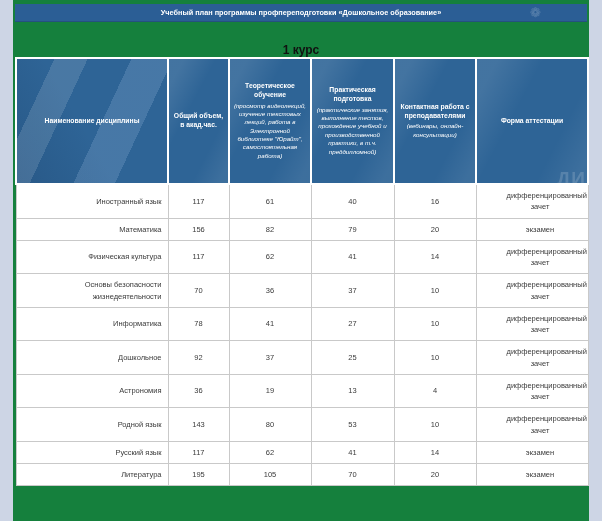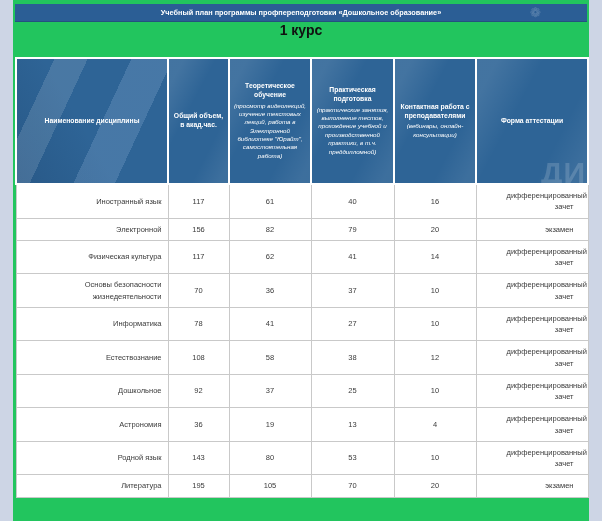--- a/index.html
+++ b/index.html
@@ -5,39 +5,39 @@
   html,body { margin:0; padding:0; }
   body {
     width:602px; height:521px;
     background:#cdd5e5;
     font-family:"Liberation Sans", sans-serif;
     position:relative; overflow:hidden;
   }
   .content {
     position:absolute; left:13px; top:0;
     width:576px; height:521px;
-    background:#22c55e;
+    background:#15803d;
   }
   .title-bar {
     margin:4px 2px 0 2px; height:17px;
     background:#2b5e95;
     color:#ffffff; font-weight:bold; font-size:7.3px;
     display:flex; align-items:center; justify-content:center;
     position:relative;
     border-bottom:1px solid #24517f;
   }
   .title-ornament {
     position:absolute; right:46px; top:1px;
     font-size:13px; color:#ffffff; opacity:0.22;
     font-weight:normal;
   }
   .course-band {
     height:35px;
-    display:flex; align-items:flex-start; justify-content:center;
-    font-weight:bold; font-size:14px; color:#111111;
+    display:flex; align-items:flex-end; justify-content:center;
+    font-weight:bold; font-size:12px; color:#111111;
   }
   table.curriculum {
     border-collapse:collapse; table-layout:fixed;
     margin:0 2px; width:572px;
   }
   th {
     background:#2e6496;
     border:2px solid #ffffff;
     color:#ffffff;
     height:120px;
@@ -63,33 +63,33 @@
     font-weight:bold; font-size:6.8px; line-height:1.3;
     text-align:center;
   }
   .th-sub {
     position:relative; z-index:1;
     font-style:italic; font-size:6.2px; line-height:1.35;
     margin-top:2px; text-align:center;
   }
   .th-watermark {
     position:absolute; right:1px; bottom:-7px;
-    font-size:30px; font-weight:bold;
+    font-size:19px; font-weight:bold;
     color:rgba(255,255,255,0.16);
     letter-spacing:1px; z-index:0;
   }
   td {
     border:1px solid #c9c9c9;
     font-size:7.5px; color:#3a3a3a;
     text-align:center; vertical-align:middle;
     padding:5px 4px; line-height:1.5;
     background:#ffffff;
   }
   td.td-discipline { text-align:right; padding-left:9px; padding-right:6px; }
-  td.td-attestation { padding-left:30px; padding-right:14px;text-align:right; }
+  td.td-attestation { padding-left:30px; padding-right:14px; }
 </style>
 </head>
 <body>
 
 <div class="content">
 
   <div class="title-bar">
     <span>Учебный план программы профпереподготовки «Дошкольное образование»</span>
     <span class="title-ornament">❁</span>
   </div>
@@ -136,21 +136,21 @@
     <tbody>
         <tr>
           <td class="td-discipline">Иностранный язык</td>
           <td>117</td>
           <td>61</td>
           <td>40</td>
           <td>16</td>
           <td class="td-attestation">дифференцированный зачет</td>
         </tr>
         <tr>
-          <td class="td-discipline">Электронной</td>
+          <td class="td-discipline">Математика</td>
           <td>156</td>
           <td>82</td>
           <td>79</td>
           <td>20</td>
           <td class="td-attestation">экзамен</td>
         </tr>
         <tr>
           <td class="td-discipline">Физическая культура</td>
           <td>117</td>
           <td>62</td>
@@ -168,28 +168,20 @@
         </tr>
         <tr>
           <td class="td-discipline">Информатика</td>
           <td>78</td>
           <td>41</td>
           <td>27</td>
           <td>10</td>
           <td class="td-attestation">дифференцированный зачет</td>
         </tr>
         <tr>
-          <td class="td-discipline">Естествознание</td>
-          <td>108</td>
-          <td>58</td>
-          <td>38</td>
-          <td>12</td>
-          <td class="td-attestation">дифференцированный зачет</td>
-        </tr>
-        <tr>
           <td class="td-discipline">Дошкольное</td>
           <td>92</td>
           <td>37</td>
           <td>25</td>
           <td>10</td>
           <td class="td-attestation">дифференцированный зачет</td>
         </tr>
         <tr>
           <td class="td-discipline">Астрономия</td>
           <td>36</td>
@@ -198,20 +190,28 @@
           <td>4</td>
           <td class="td-attestation">дифференцированный зачет</td>
         </tr>
         <tr>
           <td class="td-discipline">Родной язык</td>
           <td>143</td>
           <td>80</td>
           <td>53</td>
           <td>10</td>
           <td class="td-attestation">дифференцированный зачет</td>
+        </tr>
+        <tr>
+          <td class="td-discipline">Русский язык</td>
+          <td>117</td>
+          <td>62</td>
+          <td>41</td>
+          <td>14</td>
+          <td class="td-attestation">экзамен</td>
         </tr>
         <tr>
           <td class="td-discipline">Литература</td>
           <td>195</td>
           <td>105</td>
           <td>70</td>
           <td>20</td>
           <td class="td-attestation">экзамен</td>
         </tr>
       </tbody>

